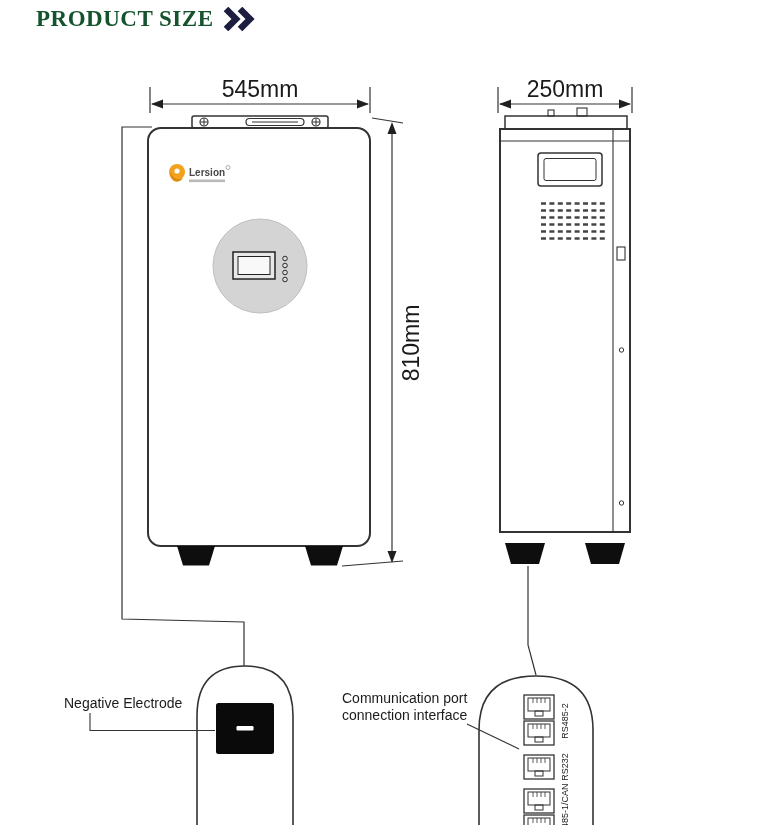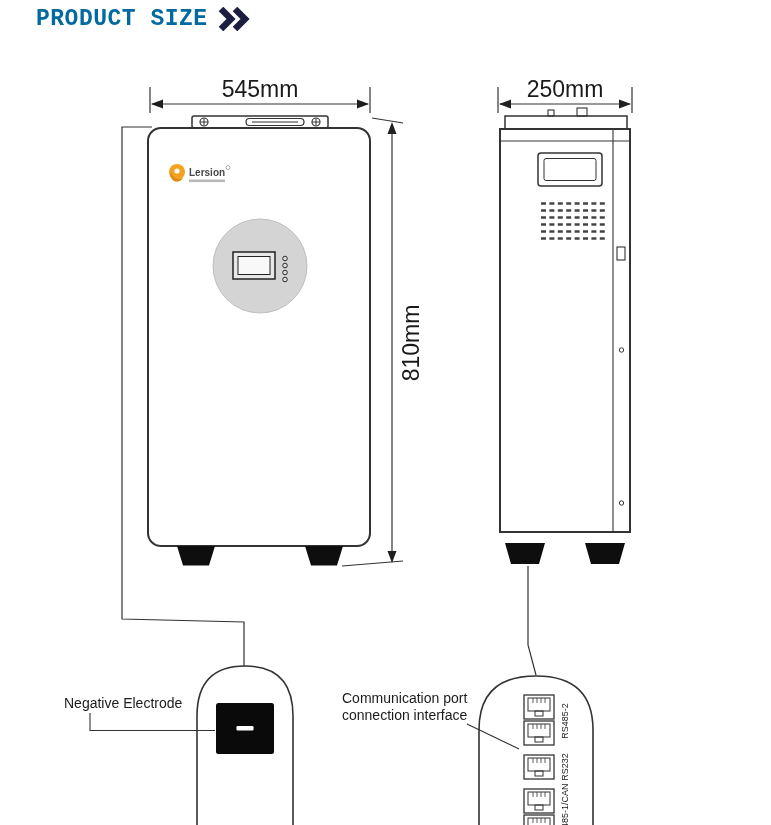--- a/index.html
+++ b/index.html
@@ -1,20 +1,20 @@
 <!DOCTYPE html>
 <html><head>
 <meta charset="utf-8">
 <style>
   html,body{margin:0;padding:0;background:#fff;}
   .page{position:relative;width:771px;height:825px;overflow:hidden;background:#fff;
         font-family:"Liberation Sans",sans-serif;}
   .hdr{position:absolute;top:6px;left:36px;display:flex;align-items:center;gap:10px;z-index:2;}
-  .hdr h1{margin:0;font-size:23px;font-weight:700;letter-spacing:.5px;color:#0369a1;
-          font-family:Liberation Mono, monospace;}
+  .hdr h1{margin:0;font-size:23px;font-weight:700;letter-spacing:.5px;color:#14532d;
+          font-family:Liberation Serif, serif;}
   .chev{display:block;}
   svg.diagram{position:absolute;top:0;left:0;z-index:1;}
   svg text{font-family:"Liberation Sans",sans-serif;fill:#1a1a1a;}
   .dim-text{font-size:23px;}
   .callout-text{font-size:14px;fill:#1b1b1b;}
   .port-text{font-size:9px;fill:#222;}
   .brand-text{font-size:10px;font-weight:700;fill:#474747;}
 </style>
 </head>
 <body>

